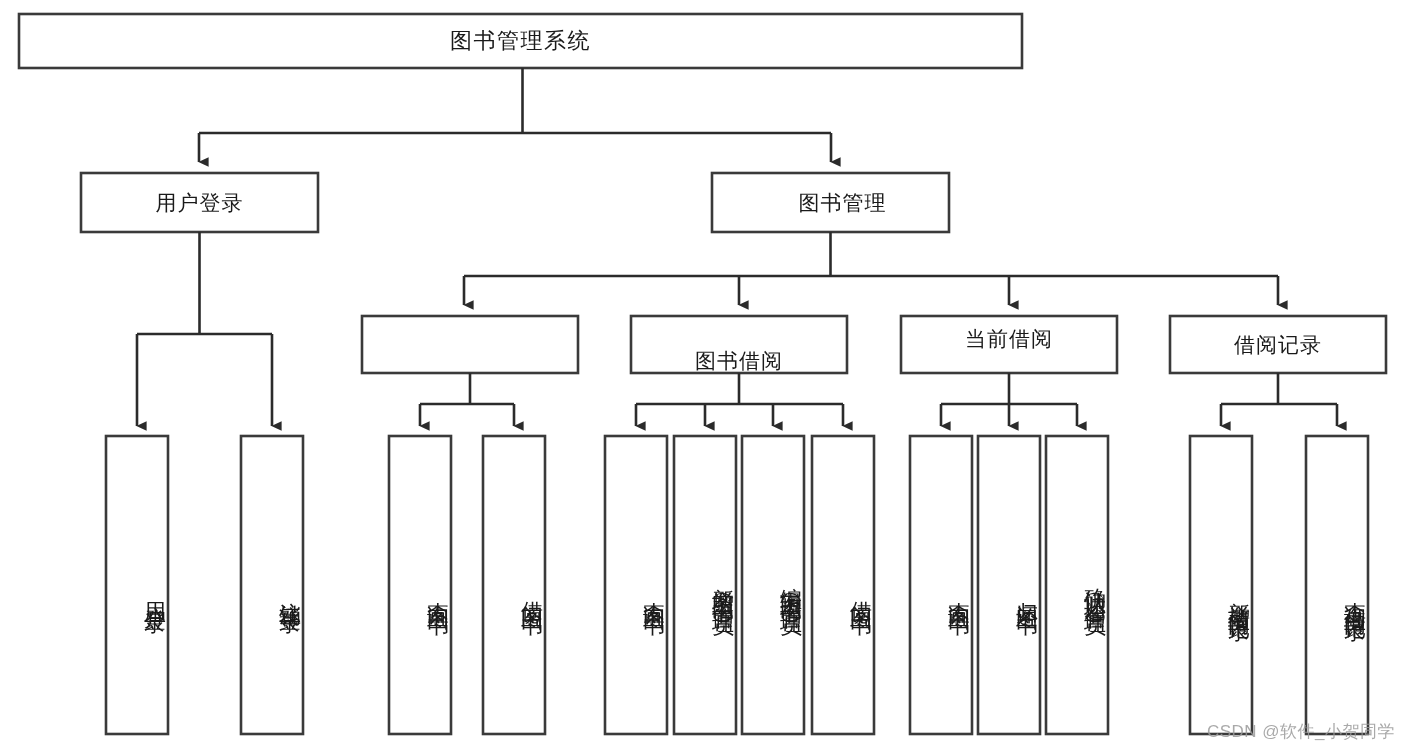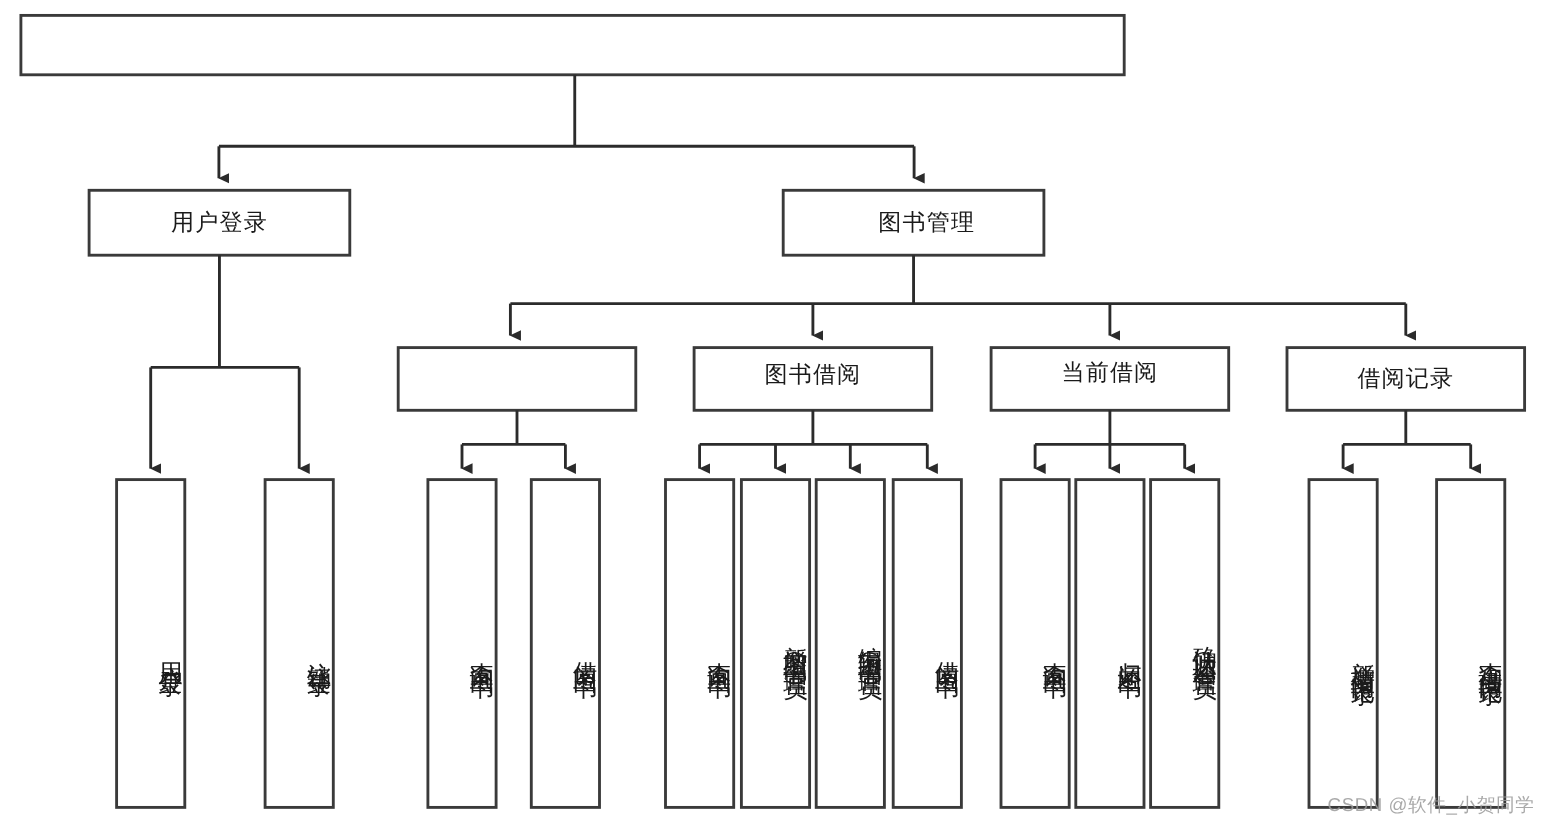--- a/index.html
+++ b/index.html
@@ -159,25 +159,26 @@
     <rect class="node-box" x="812" y="436" width="62" height="298"></rect>
 
     <rect class="node-box" x="910" y="436" width="62" height="298"></rect>
     <rect class="node-box" x="978" y="436" width="62" height="298"></rect>
     <rect class="node-box" x="1046" y="436" width="62" height="298"></rect>
 
     <rect class="node-box" x="1190" y="436" width="62" height="298"></rect>
     <rect class="node-box" x="1306" y="436" width="62" height="298"></rect>
   </svg>
 
+  <div class="node-label root" style="left:19px; top:14px; width:1003px; height:54px;">图书管理系统</div>
 
   <div class="node-label horizontal" style="left:81px; top:173px; width:237px; height:59px;">用户登录</div>
   <div class="node-label horizontal" style="left:712px; top:173px; width:237px; height:59px;padding-left:24px;">图书管理</div>
 
-  <div class="node-label horizontal" style="left:631px; top:312px; width:216px; height:57px;">图书借阅</div>
+  <div class="node-label horizontal" style="left:631px; top:332px; width:216px; height:57px;">图书借阅</div>
   <div class="node-label horizontal" style="left:901px; top:316px; width:216px; height:46px;">当前借阅</div>
   <div class="node-label horizontal" style="left:1170px; top:316px; width:216px; height:57px;">借阅记录</div>
 
   <div class="node-label vertical" style="left:106px; top:436px; width:62px; height:298px;">用户登录</div>
   <div class="node-label vertical" style="left:241px; top:436px; width:62px; height:298px;">注销登录</div>
 
   <div class="node-label vertical" style="left:389px; top:436px; width:62px; height:298px;">查询图书</div>
   <div class="node-label vertical" style="left:483px; top:436px; width:62px; height:298px;">借阅图书</div>
 
   <div class="node-label vertical" style="left:605px; top:436px; width:62px; height:298px;">查询图书</div>

